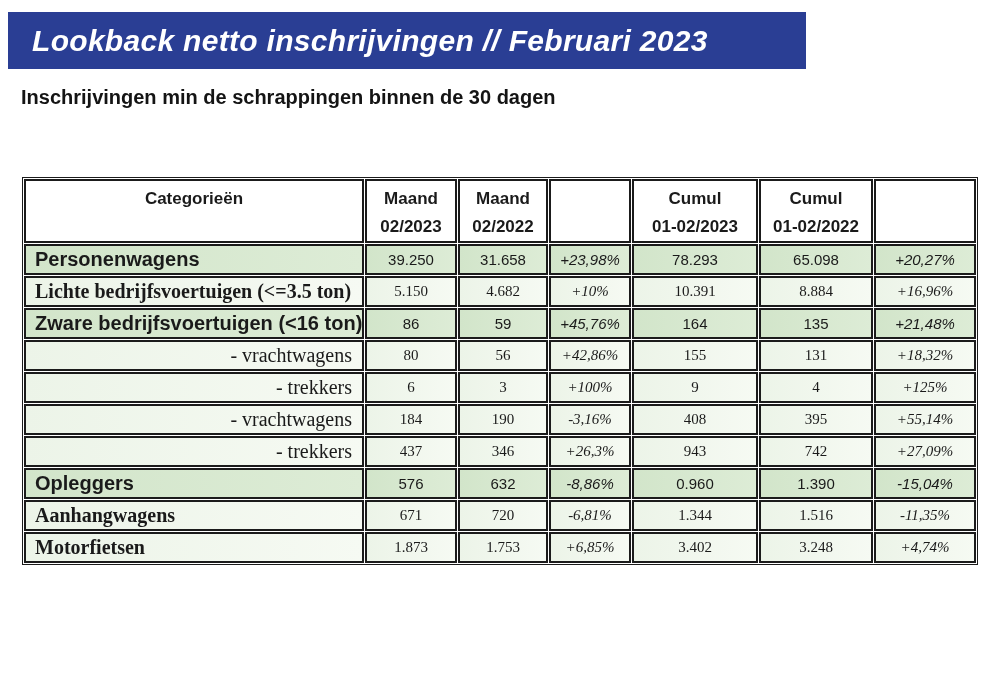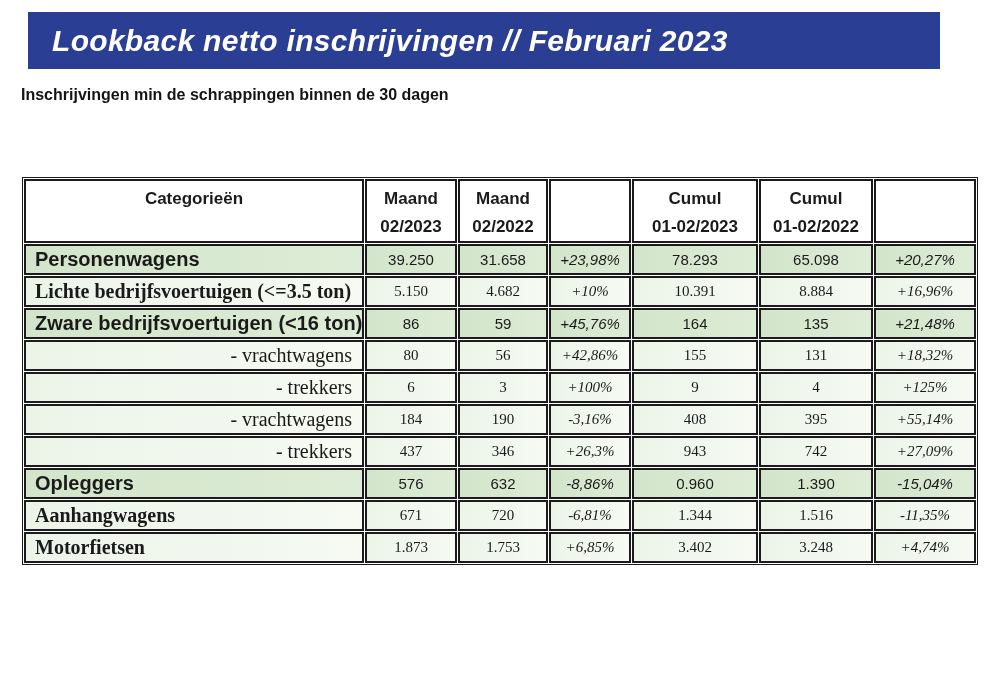--- a/index.html
+++ b/index.html
@@ -11,31 +11,31 @@
     --light-b:#f6faf3;
   }
   *{box-sizing:border-box;}
   html,body{margin:0;padding:0;}
   body{
     width:1000px;height:679px;background:#ffffff;position:relative;
     font-family:"Liberation Sans","DejaVu Sans",sans-serif;color:#1a1a1a;
     overflow:hidden;
   }
   .banner{
-    position:absolute;left:28px;top:12px;width:912px;height:57px;
+    position:absolute;left:8px;top:12px;width:798px;height:57px;
     background:var(--banner-bg);
     display:flex;align-items:center;padding-left:24px;
   }
   .banner-title{
     color:#ffffff;font-size:30px;font-weight:bold;font-style:italic;
     letter-spacing:0.3px;white-space:nowrap;
   }
   .subtitle{
     position:absolute;left:21px;top:86px;
-    font-size:16px;font-weight:bold;color:#141414;white-space:nowrap;
+    font-size:20px;font-weight:bold;color:#141414;white-space:nowrap;
   }
   table.report{
     position:absolute;left:22px;top:136px;width:956px;
     border-collapse:separate;border-spacing:1px;table-layout:fixed;
     background:#ffffff;border:1px solid var(--border-col);margin-top:41px;
   }
   th,td{border:2px solid var(--border-col);overflow:hidden;}
   th{
     height:55px;background:#ffffff;
     font-size:17px;font-weight:bold;text-align:center;vertical-align:top;

